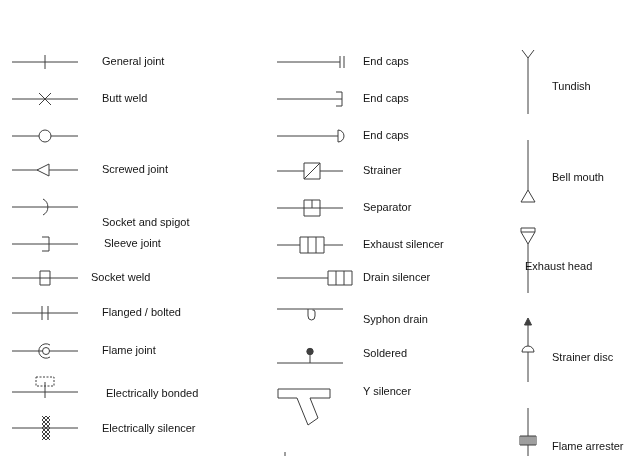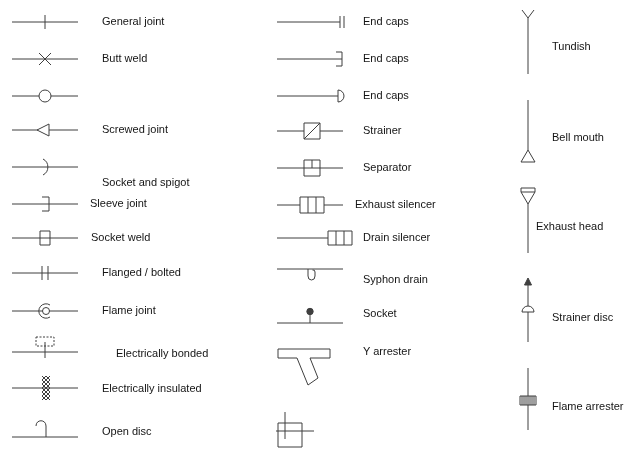--- a/index.html
+++ b/index.html
@@ -1,18 +1,18 @@
 <!DOCTYPE html>
 <html><head>
 <meta charset="utf-8">
 <style>
   html,body{margin:0;padding:0;}
   body{width:640px;height:456px;background:var(--bg,#fff);position:relative;overflow:hidden;
        font-family:"Liberation Sans",sans-serif;}
-  #canvas{position:absolute;inset:0;width:640px;height:348px;}
+  #canvas{position:absolute;inset:0;width:640px;height:348px;margin-top:40px;}
   .sym{position:absolute;color:var(--line,#3f3f3f);}
   .sym *{vector-effect:non-scaling-stroke;}
   .lbl{position:absolute;font-size:11px;line-height:13px;color:var(--text,#111);white-space:nowrap;}
 </style>
 </head>
 <body style="--bg: #ffffff; --line: #3f3f3f; --text: #141414;">
 
 <div id="canvas">
 
   <svg class="sym" style="left:6px;top:8px" width="90" height="28" fill="none" stroke="currentColor" stroke-width="1">
@@ -41,21 +41,21 @@
   <svg class="sym" style="left:6px;top:153px" width="90" height="28" fill="none" stroke="currentColor" stroke-width="1">
     <line x1="6" y1="14" x2="72" y2="14"></line>
       <path d="M37 6 A 9 9 0 0 1 37 22"></path>
   </svg>
   <div class="lbl" style="left:102px;top:176px">Socket and spigot</div>
 
   <svg class="sym" style="left:6px;top:190px" width="90" height="28" fill="none" stroke="currentColor" stroke-width="1">
     <line x1="6" y1="14" x2="72" y2="14"></line>
       <path d="M36 7 H43 V21 H36"></path>
   </svg>
-  <div class="lbl" style="left:90px;top:197px">Sleeve joint</div>
+  <div class="lbl" style="left:104px;top:197px">Sleeve joint</div>
 
   <svg class="sym" style="left:6px;top:224px" width="90" height="28" fill="none" stroke="currentColor" stroke-width="1">
     <line x1="6" y1="14" x2="72" y2="14"></line>
       <rect x="34" y="7" width="10" height="14"></rect>
   </svg>
   <div class="lbl" style="left:91px;top:231px">Socket weld</div>
 
   <svg class="sym" style="left:6px;top:259px" width="90" height="28" fill="none" stroke="currentColor" stroke-width="1">
     <line x1="6" y1="14" x2="72" y2="14"></line>
       <line x1="36" y1="7" x2="36" y2="21"></line>
@@ -68,28 +68,28 @@
       <circle cx="40" cy="14" r="3.5" fill="#fff"></circle>
       <path d="M44 8 A 7.2 7.2 0 1 0 44 20"></path>
   </svg>
   <div class="lbl" style="left:102px;top:304px">Flame joint</div>
 
   <svg class="sym" style="left:6px;top:334px" width="90" height="30" fill="none" stroke="currentColor" stroke-width="1">
     <line x1="6" y1="18" x2="72" y2="18"></line>
       <rect x="30" y="3" width="18" height="9" stroke-dasharray="2 1.5"></rect>
       <line x1="39" y1="8" x2="39" y2="24"></line>
   </svg>
-  <div class="lbl" style="left:116px;top:347px">Electrically bonded</div>
+  <div class="lbl" style="left:106px;top:347px">Electrically bonded</div>
 
   <svg class="sym" style="left:6px;top:374px" width="90" height="28" fill="none" stroke="currentColor" stroke-width="1">
     <line x1="6" y1="14" x2="72" y2="14"></line>
     <path d="M36 2 L44 10 M44 2 L36 10 M36 10 L44 18 M44 10 L36 18 M36 18 L44 26 M44 18 L36 26"></path>
     <path d="M40 2 L44 6 L40 10 L36 6 Z M40 10 L44 14 L40 18 L36 14 Z M40 18 L44 22 L40 26 L36 22 Z"></path>
   </svg>
-  <div class="lbl" style="left:102px;top:382px">Electrically insulated</div>
+  <div class="lbl" style="left:102px;top:382px">Electrically silencer</div>
 
   <svg class="sym" style="left:6px;top:413px" width="90" height="28" fill="none" stroke="currentColor" stroke-width="1">
     <line x1="6" y1="24" x2="72" y2="24"></line>
       <path d="M40 24 V13 C40 6 30 6 30 13"></path>
   </svg>
   <div class="lbl" style="left:102px;top:425px">Open disc</div>
 
   <svg class="sym" style="left:272px;top:8px" width="90" height="28" fill="none" stroke="currentColor" stroke-width="1">
     <line x1="5" y1="14" x2="68" y2="14"></line>
       <line x1="68" y1="8" x2="68" y2="20"></line>
@@ -123,47 +123,47 @@
       <line x1="40" y1="6" x2="40" y2="14"></line>
   </svg>
   <div class="lbl" style="left:363px;top:161px">Separator</div>
 
   <svg class="sym" style="left:272px;top:191px" width="90" height="28" fill="none" stroke="currentColor" stroke-width="1">
     <line x1="5" y1="14" x2="71" y2="14"></line>
       <rect x="28" y="6" width="24" height="16" fill="#fff"></rect>
       <line x1="36" y1="6" x2="36" y2="22"></line>
       <line x1="44" y1="6" x2="44" y2="22"></line>
   </svg>
-  <div class="lbl" style="left:355px;top:198px">Exhaust silencer</div>
+  <div class="lbl" style="left:363px;top:198px">Exhaust silencer</div>
 
   <svg class="sym" style="left:272px;top:224px" width="90" height="28" fill="none" stroke="currentColor" stroke-width="1">
     <line x1="5" y1="14" x2="56" y2="14"></line>
       <rect x="56" y="7" width="24" height="14" fill="#fff"></rect>
       <line x1="64" y1="7" x2="64" y2="21"></line>
       <line x1="72" y1="7" x2="72" y2="21"></line>
   </svg>
   <div class="lbl" style="left:363px;top:231px">Drain silencer</div>
 
   <svg class="sym" style="left:272px;top:255px" width="90" height="30" fill="none" stroke="currentColor" stroke-width="1">
     <line x1="5" y1="14" x2="71" y2="14"></line>
       <path d="M36 14 L36 21 Q36 25 39.5 25 Q43 25 43 21 L43 17 Q43 14.5 40.5 15"></path>
   </svg>
   <div class="lbl" style="left:363px;top:273px">Syphon drain</div>
 
   <svg class="sym" style="left:272px;top:305px" width="90" height="28" fill="none" stroke="currentColor" stroke-width="1">
     <line x1="5" y1="18" x2="71" y2="18"></line>
       <line x1="38" y1="18" x2="38" y2="9"></line>
       <circle cx="38" cy="6.5" r="3.2" fill="currentColor"></circle>
   </svg>
-  <div class="lbl" style="left:363px;top:307px">Socket</div>
+  <div class="lbl" style="left:363px;top:307px">Soldered</div>
 
   <svg class="sym" style="left:276px;top:347px" width="56" height="45" fill="none" stroke="currentColor" stroke-width="1">
     <path d="M2 2 H54 V11 H34 L42 31 L32 38 L21 11 H2 Z" fill="#fff"></path>
   </svg>
-  <div class="lbl" style="left:363px;top:345px">Y arrester</div>
+  <div class="lbl" style="left:363px;top:345px">Y silencer</div>
 
   <svg class="sym" style="left:274px;top:410px" width="46" height="42" fill="none" stroke="currentColor" stroke-width="1">
     <rect x="4" y="13" width="24" height="24"></rect>
       <line x1="11" y1="2" x2="11" y2="29"></line>
       <line x1="2" y1="21" x2="40" y2="21"></line>
   </svg>
 
   <svg class="sym" style="left:514px;top:8px" width="28" height="68" fill="none" stroke="currentColor" stroke-width="1">
     <path d="M8 2 L14 10 L20 2"></path>
       <line x1="14" y1="10" x2="14" y2="66"></line>
@@ -174,21 +174,21 @@
     <line x1="14" y1="2" x2="14" y2="52"></line>
       <path d="M14 52 L7 64 L21 64 Z" fill="#fff"></path>
   </svg>
   <div class="lbl" style="left:552px;top:131px">Bell mouth</div>
 
   <svg class="sym" style="left:514px;top:186px" width="28" height="70" fill="none" stroke="currentColor" stroke-width="1">
     <rect x="7" y="2" width="14" height="4"></rect>
       <path d="M7 6 L14 18 M21 6 L14 18"></path>
       <line x1="14" y1="18" x2="14" y2="67"></line>
   </svg>
-  <div class="lbl" style="left:536px;top:220px">Exhaust head</div>
+  <div class="lbl" style="left:525px;top:220px">Exhaust head</div>
 
   <svg class="sym" style="left:514px;top:276px" width="28" height="70" fill="none" stroke="currentColor" stroke-width="1">
     <path d="M14 2 L10.5 9 H17.5 Z" fill="currentColor"></path>
       <line x1="14" y1="9" x2="14" y2="32"></line>
     <path d="M8 36 A 6 6 0 0 1 20 36 Z" fill="#fff"></path>
       <line x1="14" y1="36" x2="14" y2="66"></line>
   </svg>
   <div class="lbl" style="left:552px;top:311px">Strainer disc</div>
 
   <svg class="sym" style="left:514px;top:366px" width="28" height="70" fill="none" stroke="currentColor" stroke-width="1">

